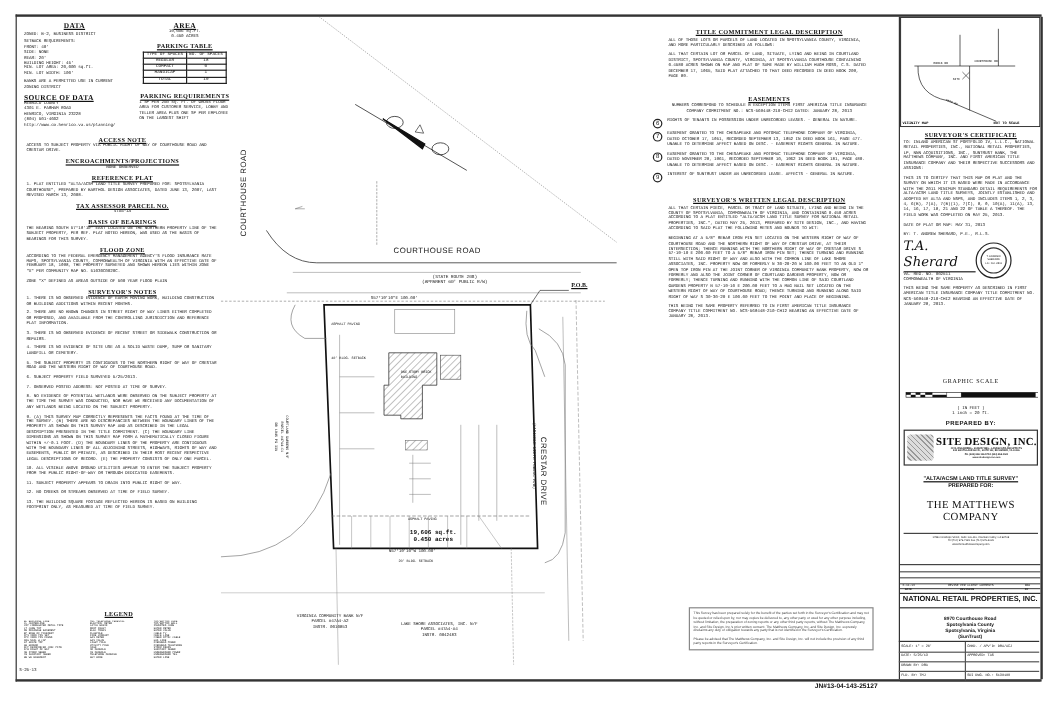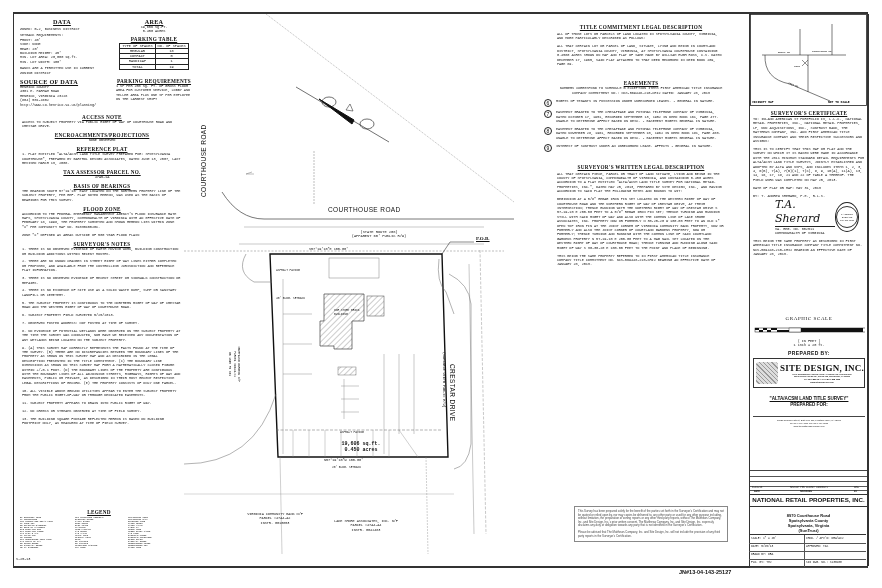--- a/index.html
+++ b/index.html
@@ -326,21 +326,21 @@
       <text x="2" y="89" font-size="3" font-weight="bold" font-family="Liberation Mono">VICINITY MAP</text>
       <text x="78" y="89" font-size="3" font-weight="bold" font-family="Liberation Mono">NOT TO SCALE</text>
     </svg>
 
     <div class="abs" style="left:3px;top:96px;width:112px;">
       <div class="hd sm">SURVEYOR'S CERTIFICATE</div>
       <div class="tiny para" style="margin-top:1px">TO: INLAND AMERICAN ST PORTFOLIO IV, L.L.C., NATIONAL RETAIL PROPERTIES, INC., NATIONAL RETAIL PROPERTIES, LP, NNN ACQUISITIONS, INC., SUNTRUST BANK, THE MATTHEWS COMPANY, INC. AND FIRST AMERICAN TITLE INSURANCE COMPANY AND THEIR RESPECTIVE SUCCESSORS AND ASSIGNS:</div>
       <div class="tiny para">THIS IS TO CERTIFY THAT THIS MAP OR PLAT AND THE SURVEY ON WHICH IT IS BASED WERE MADE IN ACCORDANCE WITH THE 2011 MINIMUM STANDARD DETAIL REQUIREMENTS FOR ALTA/ACSM LAND TITLE SURVEYS, JOINTLY ESTABLISHED AND ADOPTED BY ALTA AND NSPS, AND INCLUDES ITEMS 1, 2, 3, 4, 6(B), 7(A), 7(B)(1), 7(C), 8, 9, 10(A), 11(A), 13, 14, 16, 17, 18, 21 AND 22 OF TABLE A THEREOF. THE FIELD WORK WAS COMPLETED ON MAY 25, 2013.</div>
       <div class="tiny para">DATE OF PLAT OR MAP: MAY 31, 2013</div>
       <div class="tiny">BY: T. ANDREW SHERARD, P.E., R.L.S.</div>
-      <div style="display:flex;align-items:center;justify-content:flex-end;margin-left:24px;">
+      <div style="display:flex;align-items:center;justify-content:flex-start;">
         <div>
           <div style="font-family:'DejaVu Serif',serif;font-style:italic;font-size:11px;line-height:14px;border-bottom:0.6px solid #222;width:60px">T.A. Sherard</div>
           <div class="tiny">VA. REG. NO. 002511</div>
           <div class="tiny">COMMONWEALTH OF VIRGINIA</div>
         </div>
         <div style="width:28px;height:28px;border:1px solid #222;border-radius:50%;display:flex;align-items:center;justify-content:center;margin-right:6px">
           <div style="width:22px;height:22px;border:0.5px solid #333;border-radius:50%;font-size:2.2px;text-align:center;line-height:3px;padding-top:6px;box-sizing:border-box">
             <div>T. ANDREW SHERARD</div>
               <div>LIC. NO. 2511</div>
           </div>
@@ -374,20 +374,21 @@
         <div style="flex:1">
           <div style="font-family:'Liberation Serif',serif;font-size:9px;letter-spacing:0.2px;line-height:10px">SITE DESIGN, INC.</div>
           <div style="font-size:2px;line-height:2.6px">CIVIL ENGINEERS • SURVEYORS • LANDSCAPE ARCHITECTS</div>
           <div style="font-size:2px;line-height:2.6px">830 SOUTHLAKE BLVD., SUITE 102, RICHMOND, VA 23236</div>
           <div style="font-size:2px;line-height:2.6px">PH. (804) 858-1344  FAX (804) 858-1502</div>
           <div style="font-size:2px;line-height:2.6px">www.sitedesign-inc.com</div>
         </div>
       </div>
       <div style="font-weight:bold;font-size:4.6px;margin-top:8px;text-decoration:underline">"ALTA/ACSM LAND TITLE SURVEY"</div>
       <div style="font-weight:bold;font-size:4.6px;margin-top:1px">PREPARED FOR:</div>
+      <div style="font-family:'Liberation Serif',serif;font-size:9px;margin-top:8px;letter-spacing:0.3px">THE MATTHEWS COMPANY</div>
       <div style="border-top:0.6px solid #444;margin-top:9px;padding-top:2px;font-size:2.2px;line-height:2.9px">
         <div>17520 Newhope Street, Suite 100-110, Fountain Valley, CA 92708</div>
         <div>Tel (714) 979-7181  Fax (714) 979-3005</div>
         <div>www.thematthewscompany.com</div>
       </div>
     </div>
 
     <div class="tb" style="left:0;right:0;top:456px;height:96px;border-left:none;border-right:none;">
       <div class="tbrow" style="top:5px"></div>
         <div class="tbrow" style="top:10px"></div>

